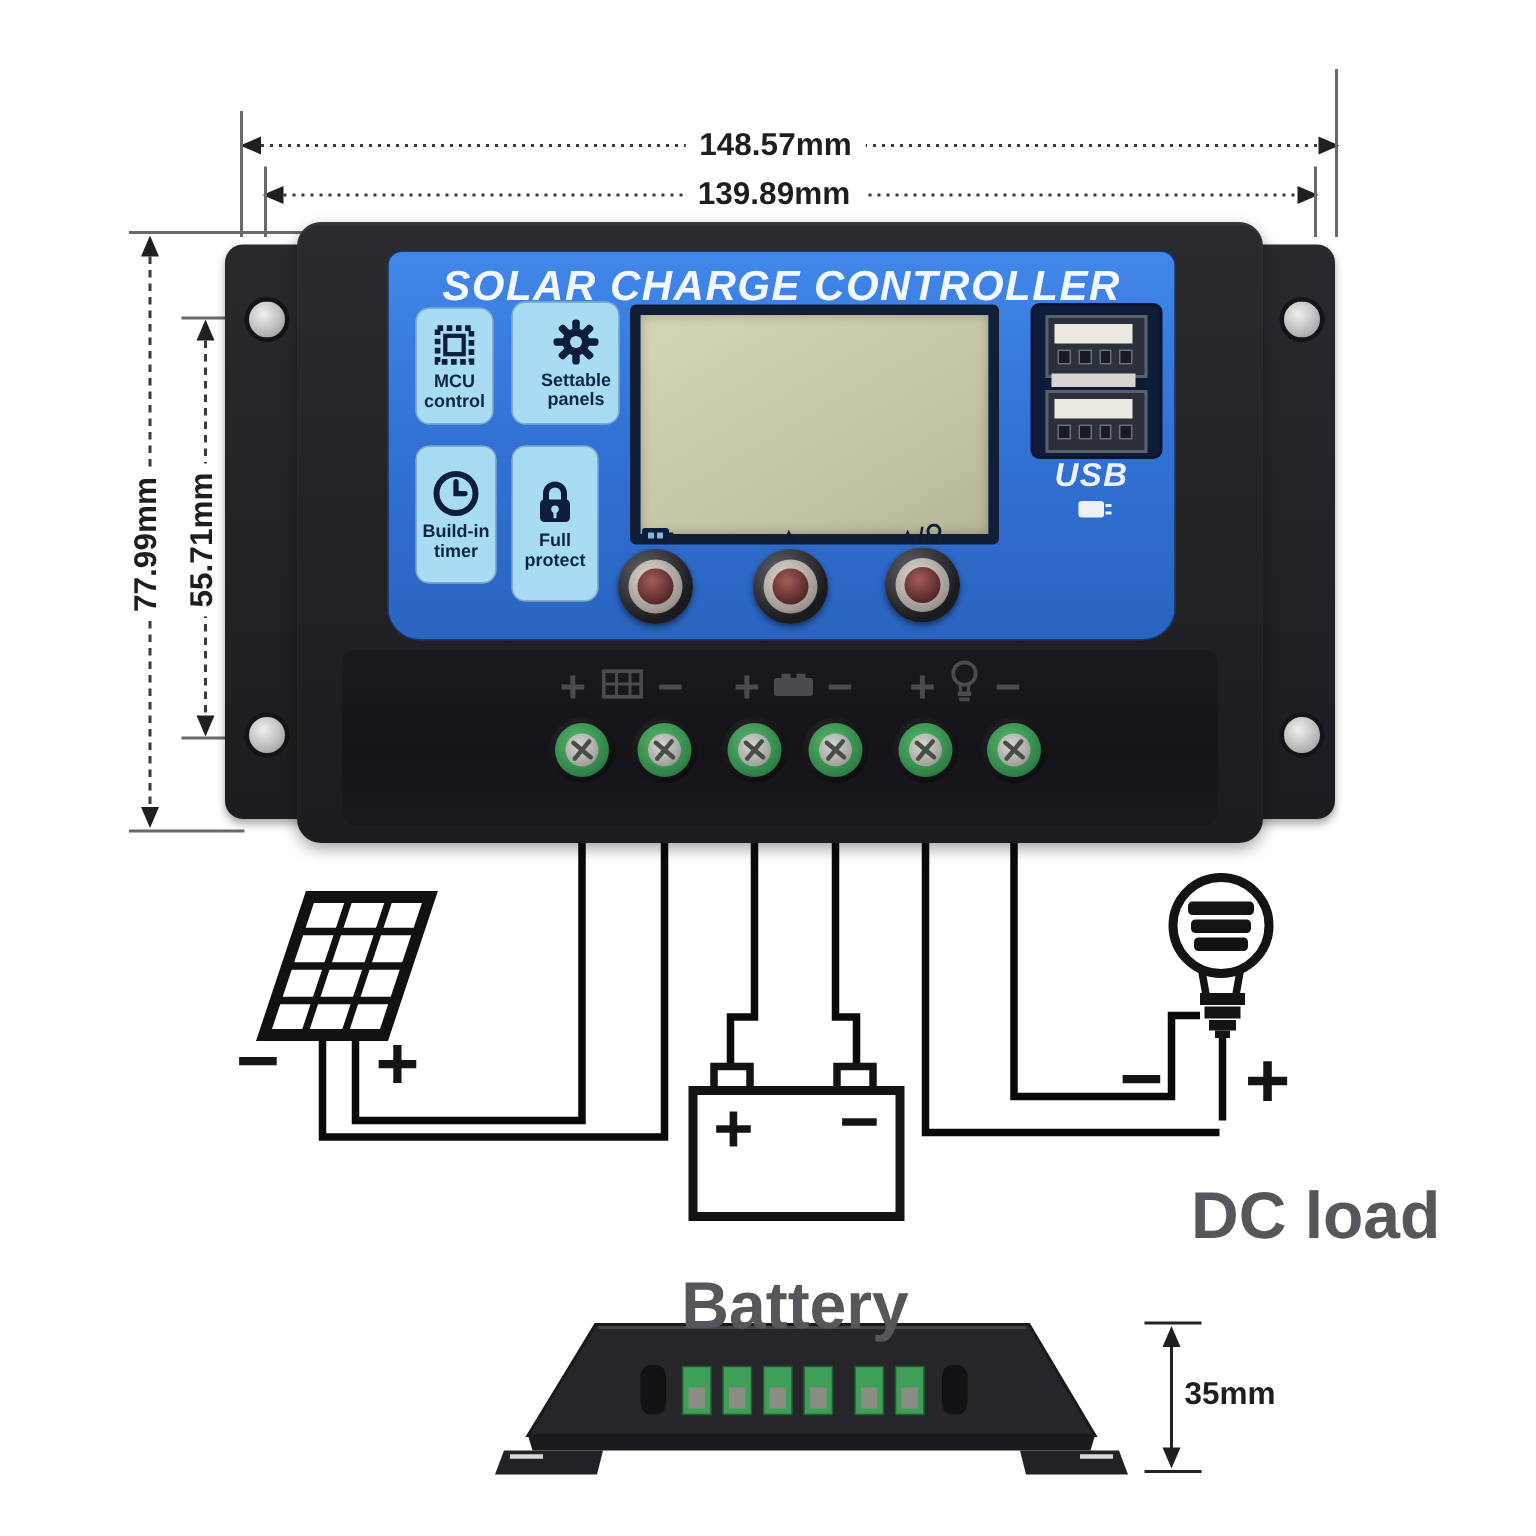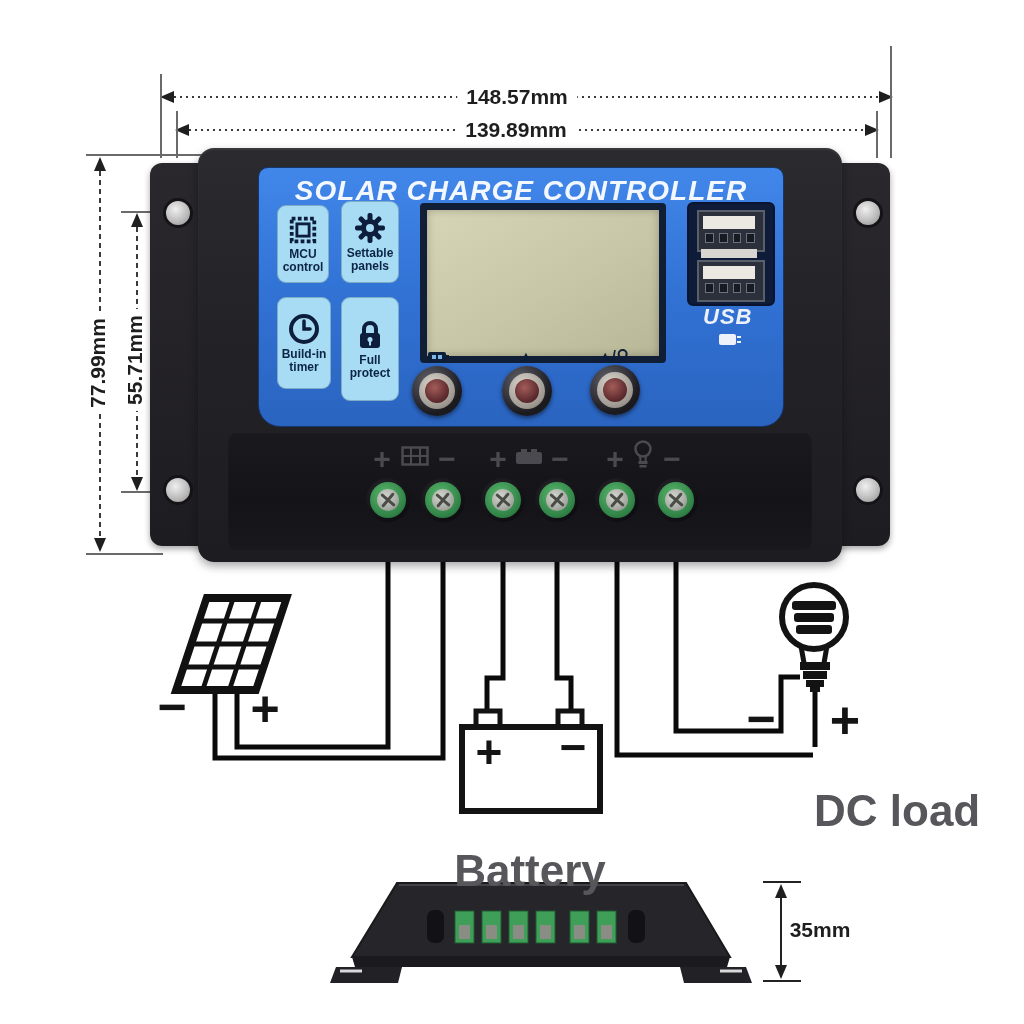--- a/index.html
+++ b/index.html
@@ -215,21 +215,21 @@
       <div class="title">SOLAR CHARGE CONTROLLER</div>
 
       <div class="badge" style="left:18px;top:37px;width:52px;height:78px;">
         <svg width="32" height="32" viewBox="0 0 34 34">
           <rect x="5" y="5" width="24" height="24" fill="none" stroke="#0c1e3c" stroke-width="4" stroke-dasharray="4 2.5"></rect>
           <rect x="10.5" y="10.5" width="13" height="13" fill="none" stroke="#0c1e3c" stroke-width="3"></rect>
         </svg>
         <div class="lbl"><span>MCU</span><br><span>control</span></div>
       </div>
 
-      <div class="badge" style="left:82px;top:33px;width:58px;height:82px;">
+      <div class="badge" style="left:82px;top:33px;width:58px;height:82px;padding-left:14px;">
         <svg width="34" height="34" viewBox="0 0 34 34">
           <rect x="14.5" y="2" width="5" height="30" rx="2" fill="#0c1e3c"></rect>
           <rect x="14.5" y="2" width="5" height="30" rx="2" fill="#0c1e3c" transform="rotate(45 17 17)"></rect>
           <rect x="14.5" y="2" width="5" height="30" rx="2" fill="#0c1e3c" transform="rotate(90 17 17)"></rect>
           <rect x="14.5" y="2" width="5" height="30" rx="2" fill="#0c1e3c" transform="rotate(135 17 17)"></rect>
           <circle cx="17" cy="17" r="9" fill="#0c1e3c"></circle>
           <circle cx="17" cy="17" r="4" fill="#a8dbf4"></circle>
         </svg>
         <div class="lbl"><span>Settable</span><br><span>panels</span></div>
       </div>
@@ -362,15 +362,15 @@
           <span class="metal"></span>
         </span>
       <span class="screw" style="left:448px;top:68px;">
           <span class="green"></span>
           <span class="metal"></span>
         </span>
     </div>
   </div>
 
   <div class="comp-label" style="left:530px;top:818px;transform:translateX(-50%);margin-top:28px;">Battery</div>
-  <div class="comp-label" style="left:794px;top:786px;margin-left:20px;">DC load</div>
+  <div class="comp-label" style="left:794px;top:786px;">DC load</div>
 
 </div>
 
 </body></html>

